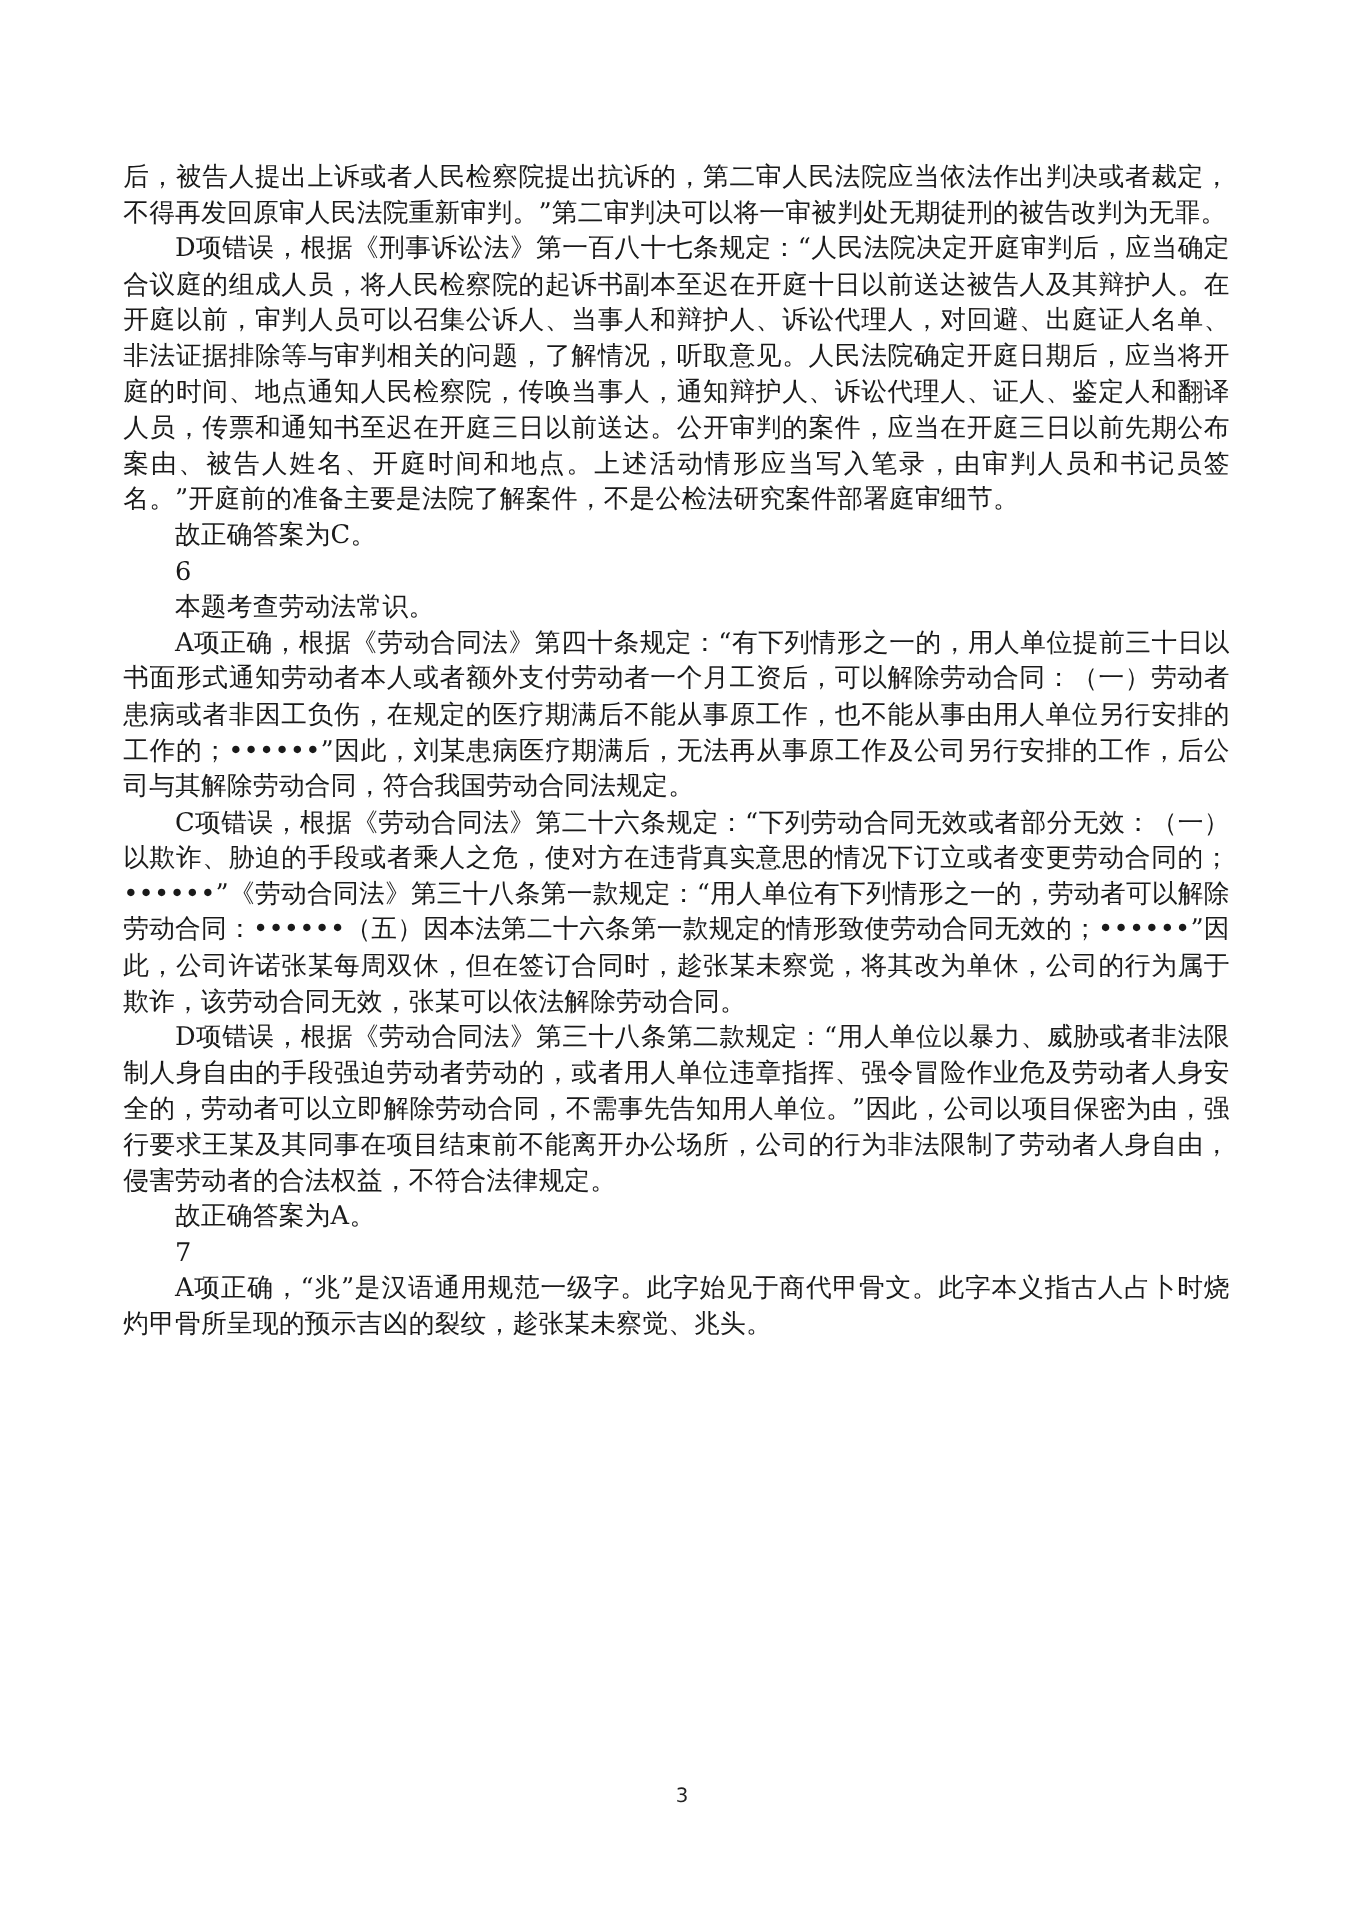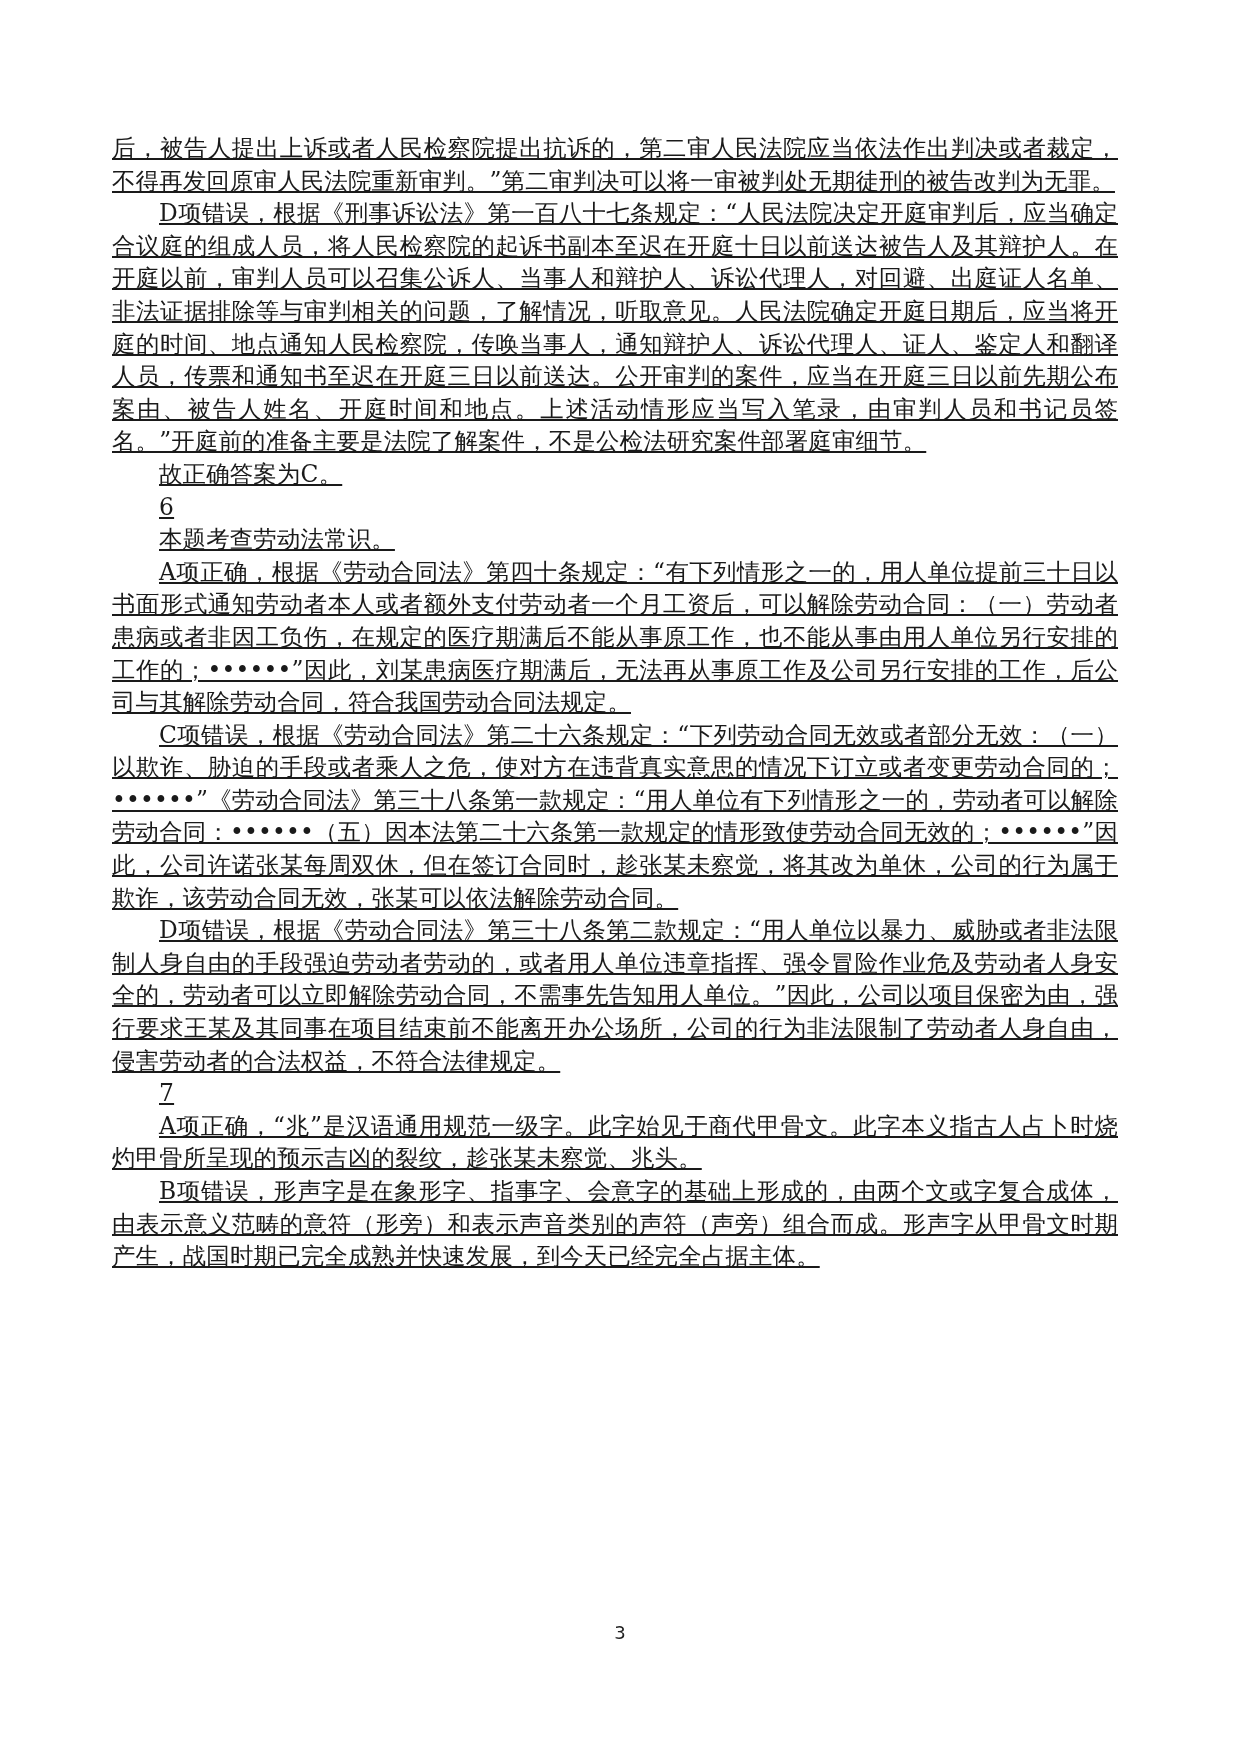--- a/index.html
+++ b/index.html
@@ -11,28 +11,27 @@
     width: 1240px;
     height: 1754px;
     position: relative;
     overflow: hidden;
     font-family: "DejaVu Serif", "Liberation Serif", serif;
     color: #1a1a1a;
   }
   .page-body {
     position: absolute;
     left: 112px;
-    top: 132px;
+    top: 144px;
     width: 1006px;
     font-size: 23.4px;
     line-height: 32.6px;
     text-align: justify;
     text-justify: inter-character;
     letter-spacing: 0.2px;
-    text-decoration: underline;
   }
   .para {
     margin: 0;
     padding: 0;
     text-indent: 47px;
   }
   .para.no-indent {
     text-indent: 0;
   }
   .page-number {
@@ -51,18 +50,18 @@
 
 <div class="page-body">
   <p class="para no-indent">后，被告人提出上诉或者人民检察院提出抗诉的，第二审人民法院应当依法作出判决或者裁定，不得再发回原审人民法院重新审判。”第二审判决可以将一审被判处无期徒刑的被告改判为无罪。</p>
   <p class="para">D项错误，根据《刑事诉讼法》第一百八十七条规定：“人民法院决定开庭审判后，应当确定合议庭的组成人员，将人民检察院的起诉书副本至迟在开庭十日以前送达被告人及其辩护人。在开庭以前，审判人员可以召集公诉人、当事人和辩护人、诉讼代理人，对回避、出庭证人名单、非法证据排除等与审判相关的问题，了解情况，听取意见。人民法院确定开庭日期后，应当将开庭的时间、地点通知人民检察院，传唤当事人，通知辩护人、诉讼代理人、证人、鉴定人和翻译人员，传票和通知书至迟在开庭三日以前送达。公开审判的案件，应当在开庭三日以前先期公布案由、被告人姓名、开庭时间和地点。上述活动情形应当写入笔录，由审判人员和书记员签名。”开庭前的准备主要是法院了解案件，不是公检法研究案件部署庭审细节。</p>
   <p class="para">故正确答案为C。</p>
   <p class="para">6</p>
   <p class="para">本题考查劳动法常识。</p>
   <p class="para">A项正确，根据《劳动合同法》第四十条规定：“有下列情形之一的，用人单位提前三十日以书面形式通知劳动者本人或者额外支付劳动者一个月工资后，可以解除劳动合同：（一）劳动者患病或者非因工负伤，在规定的医疗期满后不能从事原工作，也不能从事由用人单位另行安排的工作的；••••••”因此，刘某患病医疗期满后，无法再从事原工作及公司另行安排的工作，后公司与其解除劳动合同，符合我国劳动合同法规定。</p>
   <p class="para">C项错误，根据《劳动合同法》第二十六条规定：“下列劳动合同无效或者部分无效：（一）以欺诈、胁迫的手段或者乘人之危，使对方在违背真实意思的情况下订立或者变更劳动合同的；••••••”《劳动合同法》第三十八条第一款规定：“用人单位有下列情形之一的，劳动者可以解除劳动合同：••••••（五）因本法第二十六条第一款规定的情形致使劳动合同无效的；••••••”因此，公司许诺张某每周双休，但在签订合同时，趁张某未察觉，将其改为单休，公司的行为属于欺诈，该劳动合同无效，张某可以依法解除劳动合同。</p>
   <p class="para">D项错误，根据《劳动合同法》第三十八条第二款规定：“用人单位以暴力、威胁或者非法限制人身自由的手段强迫劳动者劳动的，或者用人单位违章指挥、强令冒险作业危及劳动者人身安全的，劳动者可以立即解除劳动合同，不需事先告知用人单位。”因此，公司以项目保密为由，强行要求王某及其同事在项目结束前不能离开办公场所，公司的行为非法限制了劳动者人身自由，侵害劳动者的合法权益，不符合法律规定。</p>
+  <p class="para">故正确答案为A。</p>
   <p class="para">7</p>
   <p class="para">A项正确，“兆”是汉语通用规范一级字。此字始见于商代甲骨文。此字本义指古人占卜时烧灼甲骨所呈现的预示吉凶的裂纹，趁张某未察觉、兆头。</p>
-  <p class="para">B项错误，形声字是在象形字、指事字、会意字的基础上形成的，由两个文或字复合成体，由表示意义范畴的意符（形旁）和表示声音类别的声符（声旁）组合而成。形声字从甲骨文时期产生，战国时期已完全成熟并快速发展，到今天已经完全占据主体。</p>
 </div>
 
 <div class="page-number">3</div>
 
 </body></html>

